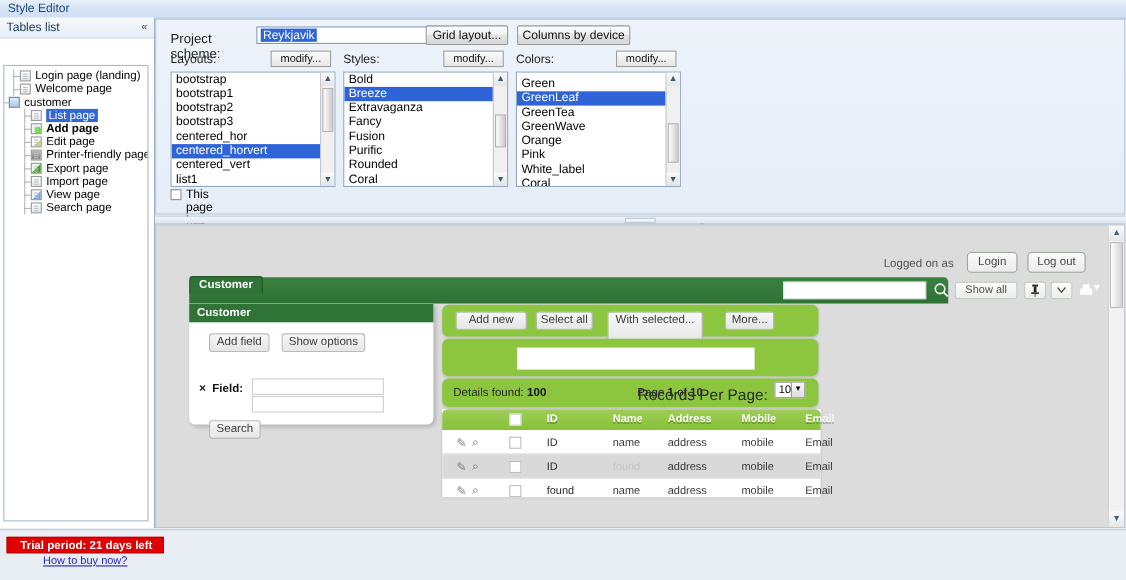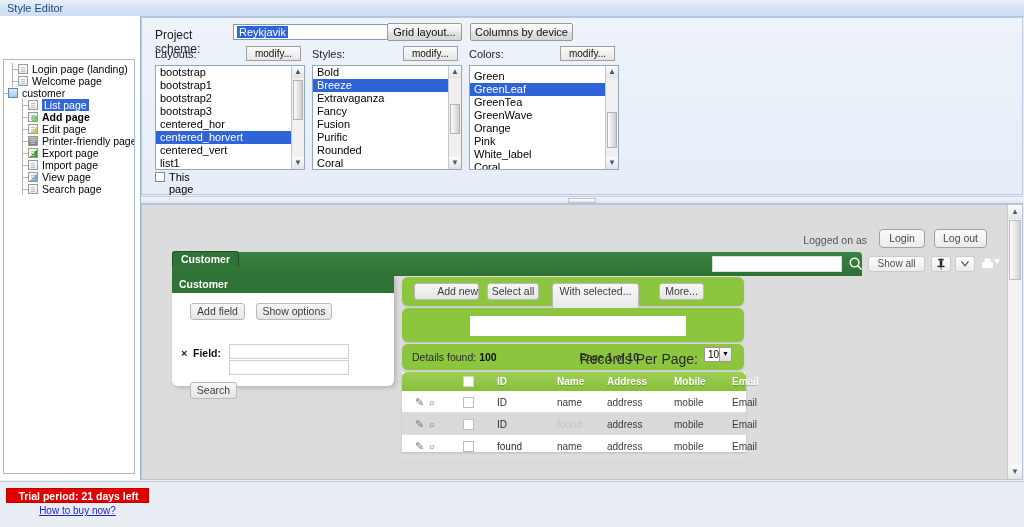--- a/index.html
+++ b/index.html
@@ -204,20 +204,24 @@
   #buynow{position:absolute;left:6px;top:23px;width:143px;text-align:center;font-size:10px;color:#2222cc;text-decoration:underline;cursor:pointer;}
 </style>
 </head>
 <body>
 
 <div id="titlebar">
   <span class="t">Style Editor</span>
 </div>
 
 <div id="leftpanel">
+  <div id="tlhead">
+    <span class="lbl">Tables list</span>
+    <span class="collapse">«</span>
+  </div>
   <div id="tree">
       <div class="tnode" style="top: 3px; position: absolute; left: 0px; width: 100%;">
         <span class="dash" style="left: 8px; top: 0px; width: 1px; height: 12px;"></span>
         <span class="dash" style="left: 8px; top: 6px; width: 6px; height: 1px;"></span>
         <span class="ico pgicon" style="left: 14px;"></span>
         <span class="txt" style="left: 28px;">Login page (landing)</span>
       </div>
       <div class="tnode" style="top: 15px; position: absolute; left: 0px; width: 100%;">
         <span class="dash" style="left: 8px; top: 0px; width: 1px; height: 12px;"></span>
         <span class="dash" style="left: 8px; top: 6px; width: 6px; height: 1px;"></span>
@@ -414,21 +418,21 @@
     <div class="scbtn addf">Add field</div>
     <div class="scbtn shopt">Show options</div>
     <span class="xmark">×</span>
     <span class="flab">Field:</span>
     <div class="fin1"></div>
     <div class="fin2"></div>
     <div class="scbtn srch">Search</div>
   </div>
 
   <div class="greenpanel" id="gp1">
-    <div class="scbtn" style="left:12px;top:6px;width:65px;height:17px;text-align:right;">Add new</div>
+    <div class="scbtn" style="left:12px;top:6px;width:65px;height:17px;">Add new</div>
     <div class="scbtn" style="left:85px;top:6px;width:52px;height:17px;">Select all</div>
     <div class="scbtn" style="left:150px;top:6px;width:87px;height:32px;">With selected...</div>
     <div class="scbtn" style="left:257px;top:6px;width:45px;height:17px;">More...</div>
   </div>
 
   <div class="greenpanel" id="gp2">
     <div class="bigin"></div>
   </div>
 
   <div class="greenpanel" id="gp3">

